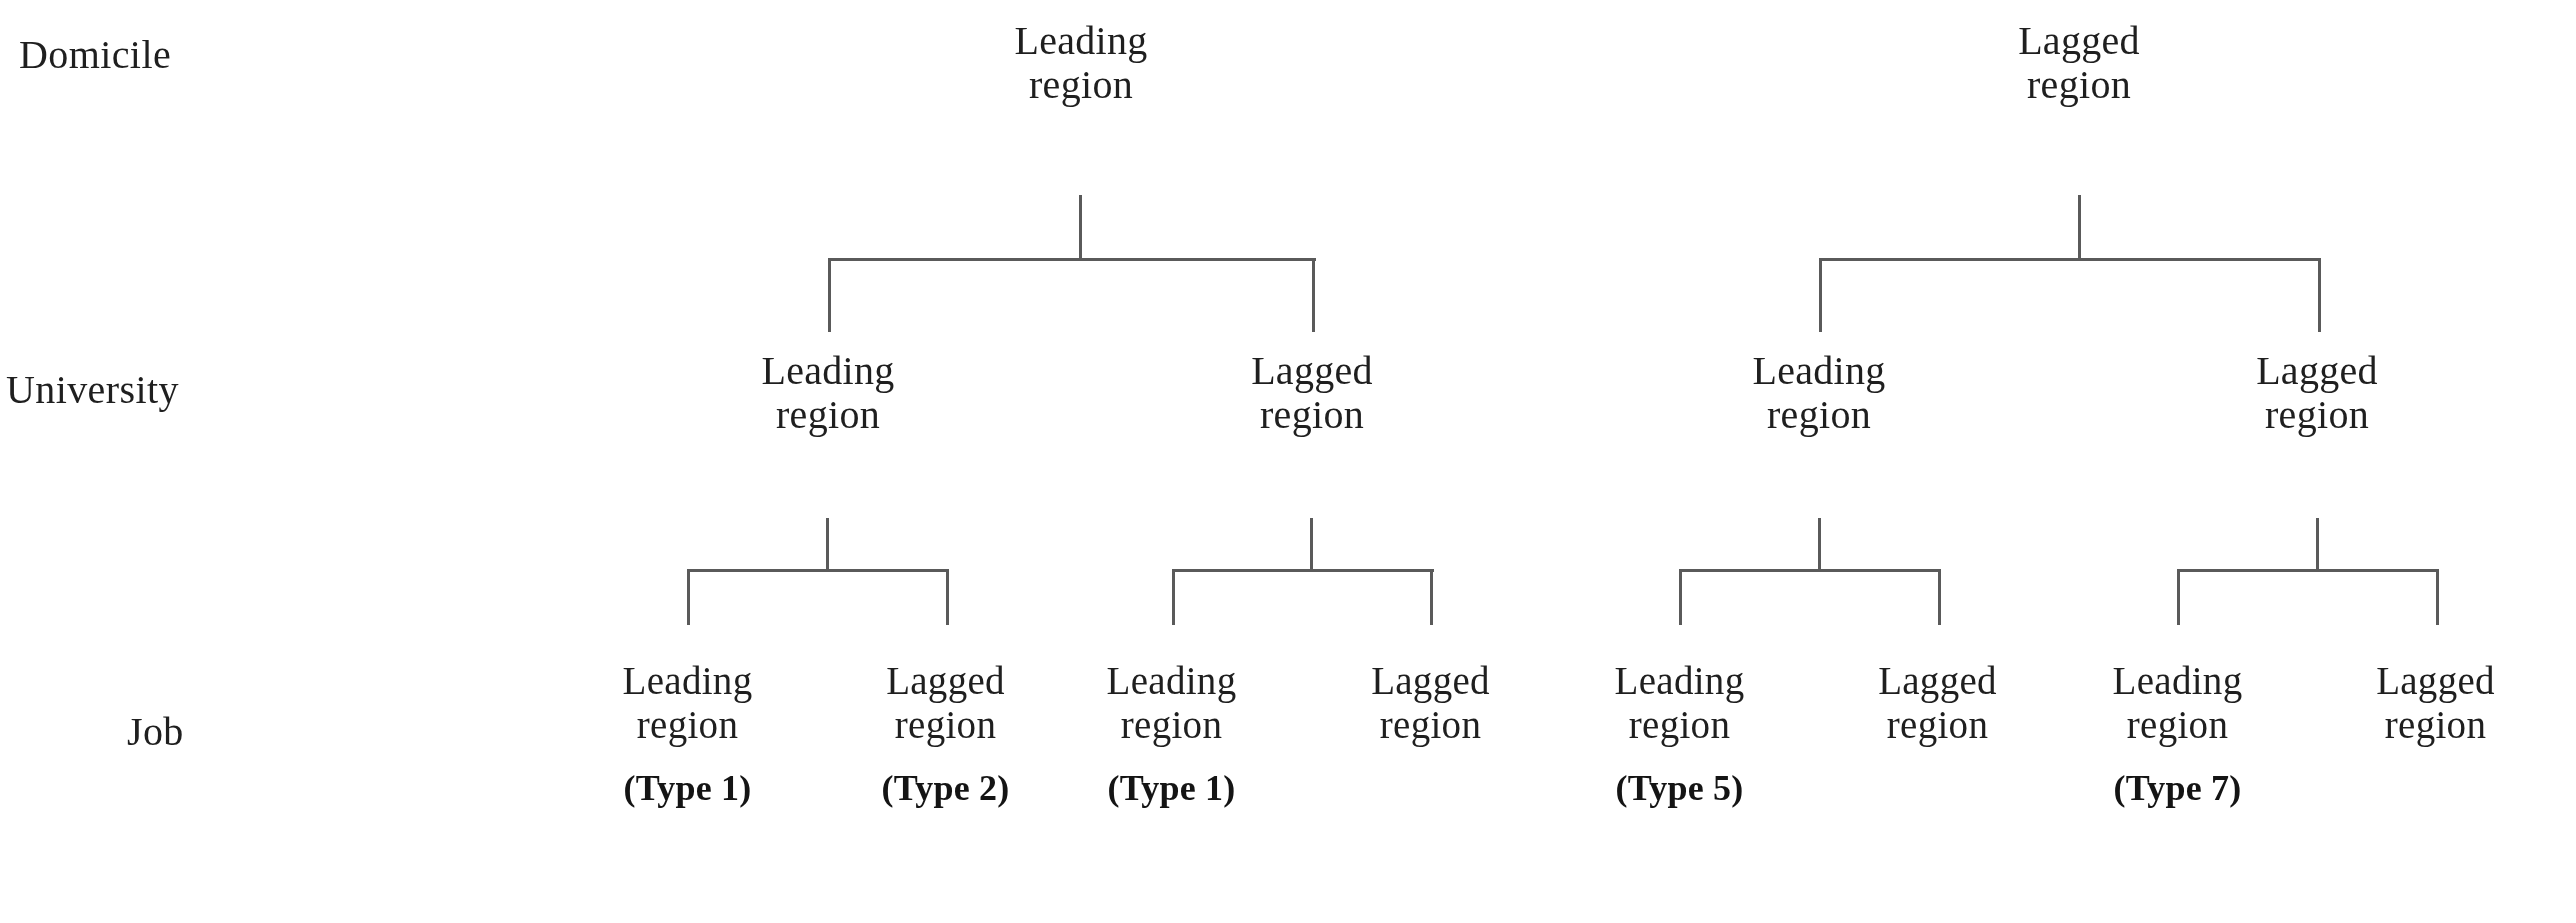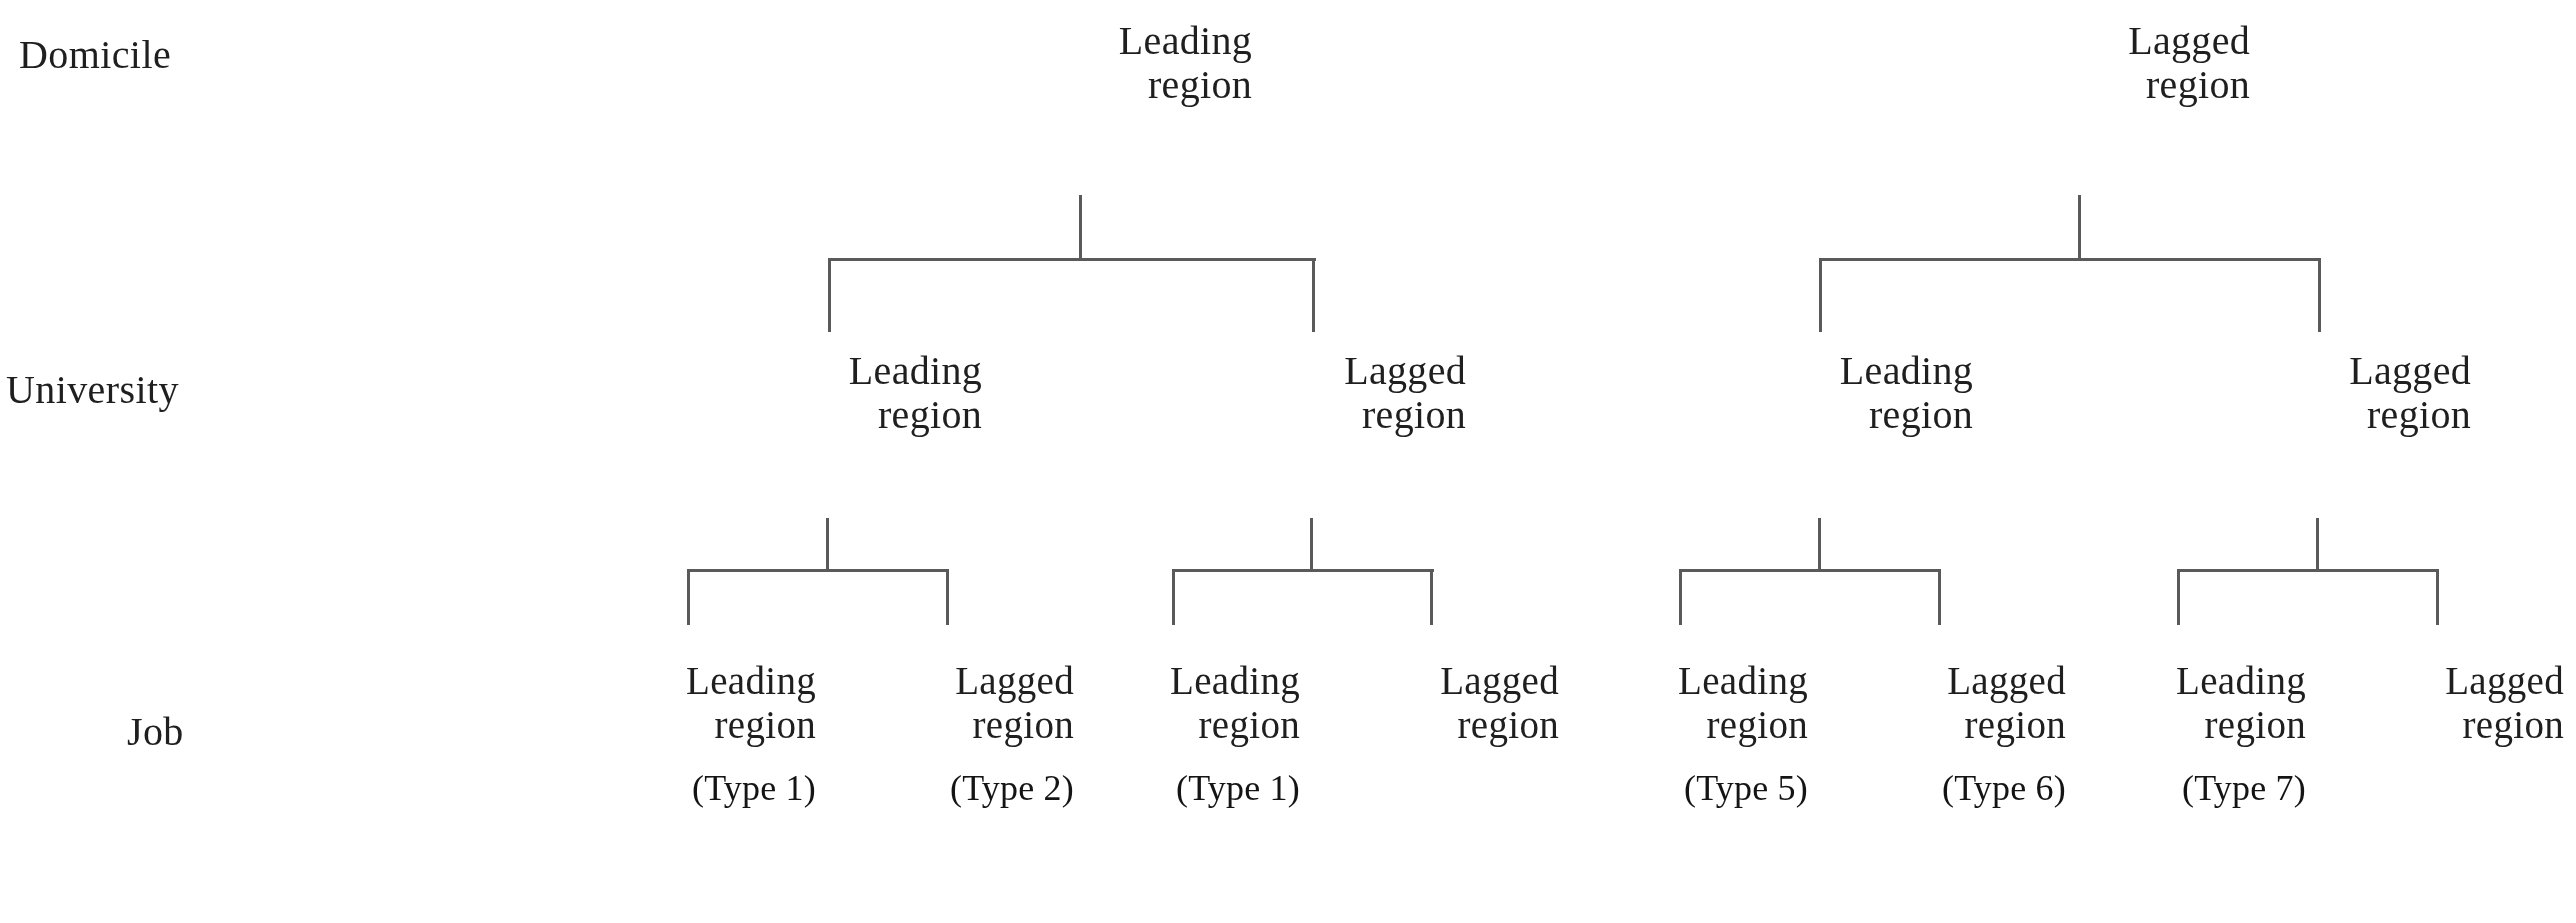--- a/index.html
+++ b/index.html
@@ -26,37 +26,37 @@
     white-space: nowrap;
     letter-spacing: 0.4px;
   }
   .row-label.domicile  { left: 19px;  top: 33px;  }
   .row-label.university{ left: 6px;  top: 368px; }
   .row-label.job       { left: 127px; top: 710px; }
 
   
   .node {
     position: absolute;
-    text-align: right;
+    text-align: center;
     font-size: 40px;
     line-height: 1.10;
     color: #1f1f1f;
     white-space: nowrap;
     letter-spacing: 0.3px;
   }
   .node .ln { display: block; }
 
   .node.leaf {
     font-size: 39px;
     line-height: 1.12;
   }
   .node .type {
     display: block;
     margin-top: 22px;
-    font-weight: normal;
+    font-weight: bold;
     font-size: 36px;
     letter-spacing: 0.2px;
     color: #141414;
   }
 
   
   .vline {
     position: absolute;
     width: 3.4px;
     background: #5a5a5a;
@@ -152,21 +152,20 @@
     <span class="ln">region</span>
   </div>
   <div class="node leaf" style="left:1551px; top:659px; width:257px;">
     <span class="ln">Leading</span>
     <span class="ln">region</span>
     <span class="type">(Type 5)</span>
   </div>
   <div class="node leaf" style="left:1809px; top:659px; width:257px;">
     <span class="ln">Lagged</span>
     <span class="ln">region</span>
-    <span class="type">(Type 6)</span>
   </div>
   <div class="node leaf" style="left:2049px; top:659px; width:257px;">
     <span class="ln">Leading</span>
     <span class="ln">region</span>
     <span class="type">(Type 7)</span>
   </div>
   <div class="node leaf" style="left:2307px; top:659px; width:257px;">
     <span class="ln">Lagged</span>
     <span class="ln">region</span>
   </div>

